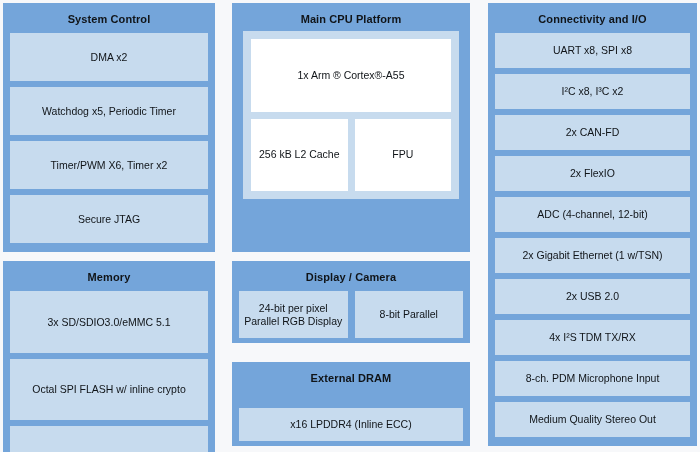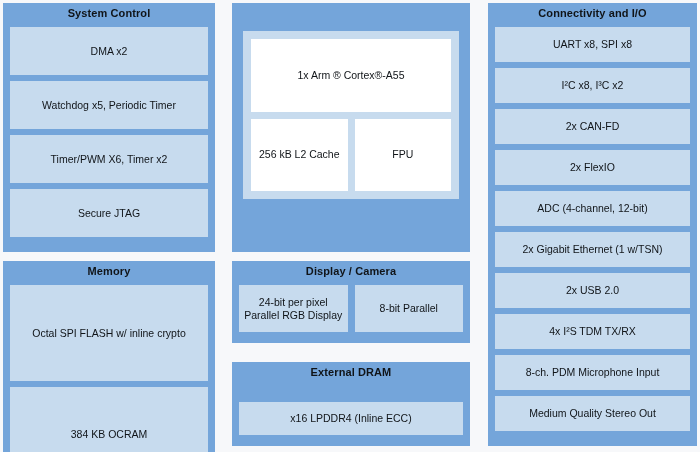--- a/index.html
+++ b/index.html
@@ -29,21 +29,21 @@
     box-sizing: border-box;
     padding: 0;
   }
   .panel-title {
     text-align: center;
     font-size: 11px;
     font-weight: bold;
     color: #101418;
     letter-spacing: 0.1px;
     line-height: 1;
-    padding-top: 5px;
+    padding-top: 11px;
     padding-bottom: 8px;
   }
 
   
   .cell {
     background: #c7dbee;
     color: #101418;
     font-size: 10.5px;
     display: flex;
     align-items: center;
@@ -134,26 +134,28 @@
       <div class="cell">DMA x2</div>
       <div class="cell">Watchdog x5, Periodic Timer</div>
       <div class="cell">Timer/PWM X6, Timer x2</div>
       <div class="cell">Secure JTAG</div>
     </div>
   </div>
 
   <div class="panel" style="left:3px; top:261px; width:212px; height:236px;">
     <div class="panel-title">Memory</div>
     <div class="cell-stack">
+      <div class="cell">3x SD/SDIO3.0/eMMC 5.1</div>
       <div class="cell">Octal SPI FLASH w/ inline crypto</div>
       <div class="cell">384 KB OCRAM</div>
     </div>
   </div>
 
   <div class="panel" style="left:232px; top:3px; width:238px; height:249px;">
+    <div class="panel-title">Main CPU Platform</div>
     <div class="cpu-inner">
       <div class="cpu-row">
         <div class="wbox">1x Arm ® Cortex®-A55</div>
       </div>
       <div class="cpu-row">
         <div class="wbox">256 kB L2 Cache</div>
         <div class="wbox">FPU</div>
       </div>
     </div>
   </div>

